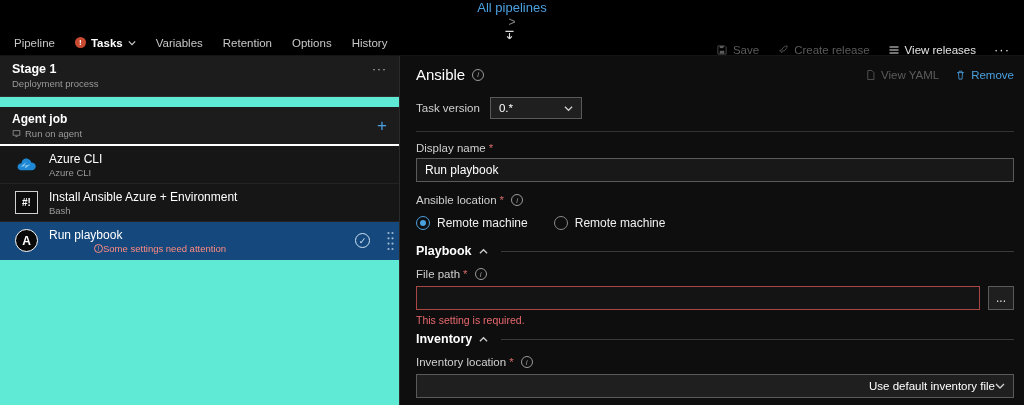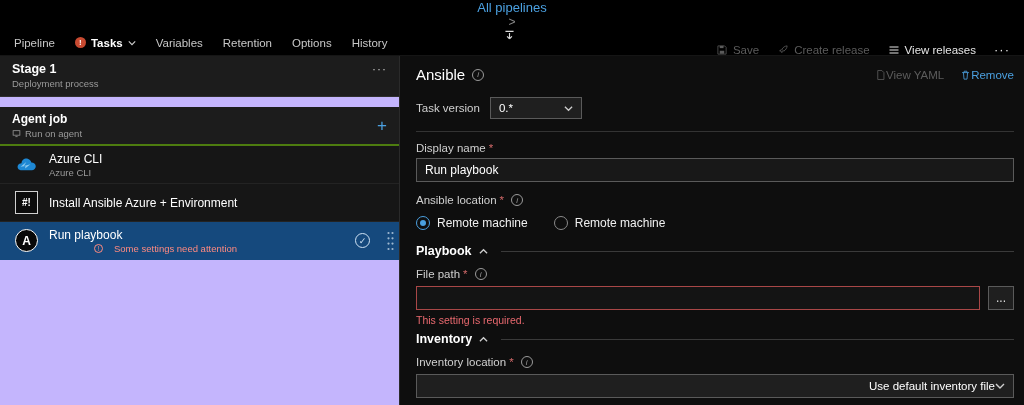--- a/index.html
+++ b/index.html
@@ -37,37 +37,37 @@
   .tab.active { color:#fff; font-weight:bold; }
   .warn-dot {
     width:11px; height:11px; border-radius:50%;
     background:#c84a31; color:#fff; font-size:8px; font-weight:bold;
     display:inline-flex; align-items:center; justify-content:center;
   }
   .chev-svg { display:inline-flex; color:#cfcfcf; }
 
   
   .main { display:flex; height:349px; }
-  .left  { width:400px; background:#c4b5fd; border-right:1px solid #2a2a2a; }
+  .left  { width:400px; background:#5eead4; border-right:1px solid #2a2a2a; }
   .right { flex:1; background:#0e0e0e; padding:10px 10px 0 16px; display:flex; flex-direction:column; overflow:hidden; }
 
   
   .stage-card {
     background:#1c1c1c; padding:6px 12px 7px;
     display:flex; justify-content:space-between; align-items:flex-start;
     border-bottom:1px solid #2e2e2e;
   }
   .stage-title { font-size:12.5px; font-weight:bold; color:#fff; }
   .stage-sub { font-size:9.5px; color:#9a9a9a; margin-top:2px; }
   .dots-more { color:#c4c4c4; font-size:12px; letter-spacing:1px; cursor:pointer; }
   .panel-gap { height:10px; }
   .agent-row {
     background:#1c1c1c; padding:5px 12px;
     display:flex; justify-content:space-between; align-items:center;
-    border-bottom:2px solid #4d7c0f;
+    border-bottom:2px solid #ffffff;
   }
   .agent-title { font-size:12px; font-weight:bold; color:#fff; }
   .agent-sub { font-size:9.5px; color:#9a9a9a; display:flex; align-items:center; gap:4px; margin-top:2px; }
   .add-btn { color:#4ba0e0; font-size:17px; font-weight:normal; cursor:pointer; line-height:1; }
 
   .task-row {
     display:flex; align-items:center; gap:10px;
     height:38px; padding:0 4px 0 14px;
     background:#161616; border-bottom:1px solid #232323; cursor:pointer;
   }
@@ -79,42 +79,42 @@
     display:flex; align-items:center; justify-content:center;
   }
   .icon-ansible {
     width:23px; height:23px; border-radius:50%; background:#090909; border:1.5px solid #fff;
     color:#fff; font-size:12px; font-weight:bold;
     display:flex; align-items:center; justify-content:center;
   }
   .task-text { flex:1; min-width:0; }
   .task-title { font-size:12px; color:#fff; white-space:nowrap; overflow:hidden; }
   .task-sub { font-size:9.5px; color:#9a9a9a; margin-top:1px; }
-  .task-sub.warning { color:#ff8a80; display:flex; align-items:center; gap:11px;padding-left:45px; }
+  .task-sub.warning { color:#ff8a80; display:flex; align-items:center; gap:0;padding-left:45px; }
   .mini-warn {
     width:9px; height:9px; border-radius:50%; border:1px solid #ff8a80;
     color:#ff8a80; font-size:6.5px; display:inline-flex; align-items:center; justify-content:center; flex:none;
   }
   .check-circle {
     width:15px; height:15px; border-radius:50%; border:1px solid #cfe3f5;
     color:#cfe3f5; font-size:9px;
     display:flex; align-items:center; justify-content:center; margin-right:6px; flex:none;
   }
   .drag-handle { display:flex; align-items:center; color:#9fb8d0; flex:none; cursor:grab; }
 
   
   .detail-head { display:flex; align-items:center; }
   .detail-title { font-size:15px; color:#fff; }
   .info-dot {
     width:12px; height:12px; border-radius:50%; border:1px solid #9a9a9a;
     color:#9a9a9a; font-size:8px; font-style:italic;
     display:inline-flex; align-items:center; justify-content:center; margin-left:7px;
   }
   .detail-actions { margin-left:auto; display:flex; align-items:center; gap:16px; font-size:11.5px; }
-  .link-action { display:flex; align-items:center; cursor:pointer; }
+  .link-action { display:flex; align-items:center; gap:5px; cursor:pointer; }
   .link-action.disabled { color:#5c5c5c; }
   .link-action.blue { color:#4ba0e0; }
 
   .row-version { display:flex; align-items:center; gap:10px; margin-top:14px; }
   .field-label { font-size:11.5px; color:#d0d0d0; display:flex; align-items:center; }
   .req { color:#d16969; margin-left:3px; }
   .fake-select {
     background:#1f1f1f; border:1px solid #5a5a5a; color:#fff;
     height:22px; display:flex; align-items:center; justify-content:space-between;
     padding:0 8px; font-size:11.5px; cursor:pointer;
@@ -255,20 +255,21 @@
         <div class="task-sub">Azure CLI</div>
       </div>
     </div>
 
     <div class="task-row">
       <span class="task-icon">
         <span class="icon-bash">#!</span>
       </span>
       <div class="task-text">
         <div class="task-title">Install Ansible Azure + Environment</div>
+        <div class="task-sub">Bash</div>
       </div>
     </div>
 
     <div class="task-row selected">
       <span class="task-icon">
         <span class="icon-ansible">A</span>
       </span>
       <div class="task-text">
         <div class="task-title">Run playbook</div>
         <div class="task-sub warning">

